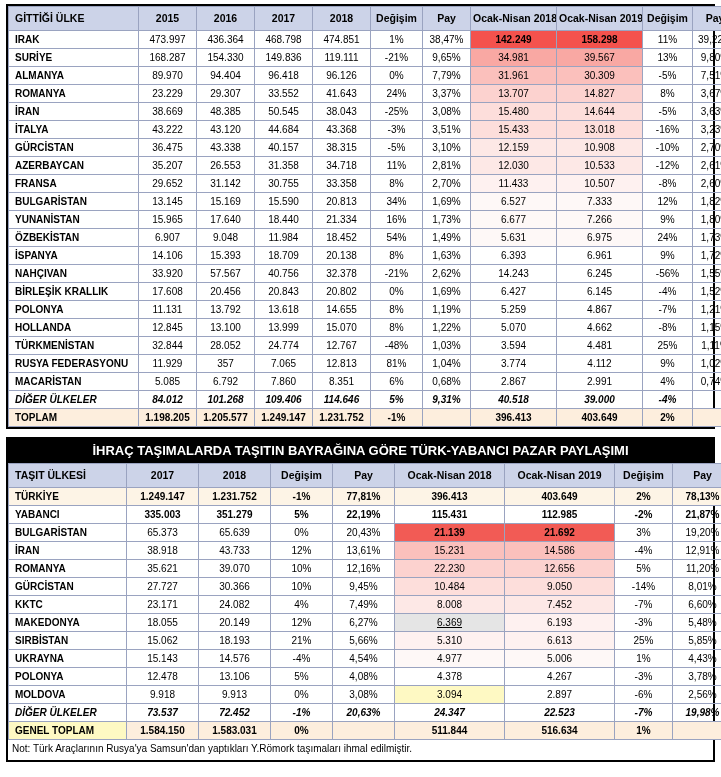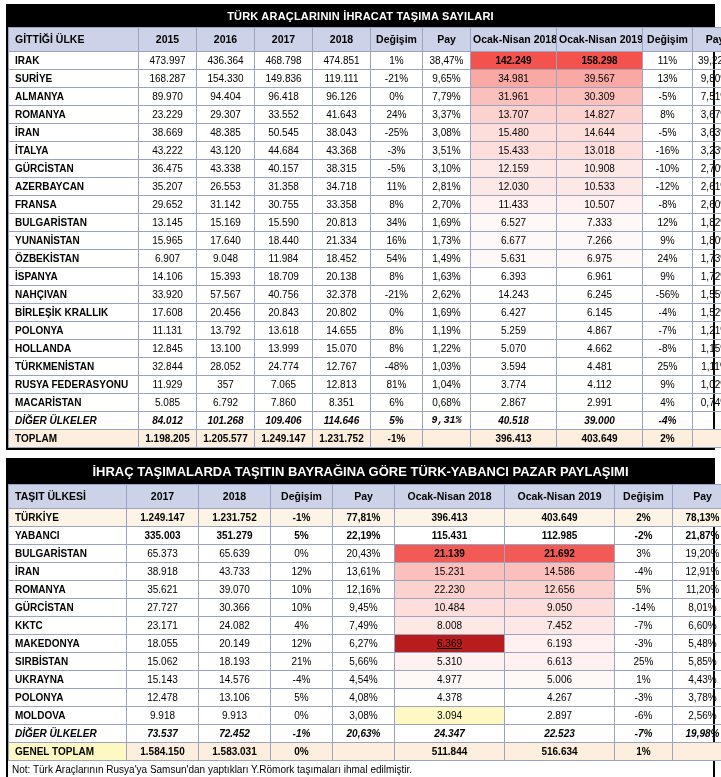--- a/index.html
+++ b/index.html
@@ -51,21 +51,20 @@
     background: #000; color: #fff; text-align: center;
     font-weight: bold; font-size: 13px; padding: 4px 0 5px 0;
   }
 </style>
 </head>
 <body>
 
 <div class="wrap">
 
   <div class="panel">
-    <div class="panel-title">TÜRK ARAÇLARININ İHRACAT TAŞIMA SAYILARI</div>
     <table>
       <colgroup>
         <col style="width:130px">
           <col style="width:58px">
           <col style="width:58px">
           <col style="width:58px">
         <col style="width:58px">
           <col style="width:52px">
           <col style="width:48px">
           <col style="width:86px">
@@ -349,21 +348,21 @@
             <td class="num">4%</td>
             <td class="num">0,74%</td>
           </tr>
           <tr>
             <td class="name" style="font-style: italic;">DİĞER ÜLKELER</td>
             <td class="num" style="font-style: italic; font-weight: bold;">84.012</td>
             <td class="num" style="font-style: italic; font-weight: bold;">101.268</td>
             <td class="num" style="font-style: italic; font-weight: bold;">109.406</td>
             <td class="num" style="font-style: italic; font-weight: bold;">114.646</td>
             <td class="num" style="font-style: italic; font-weight: bold;">5%</td>
-            <td class="num" style="font-style: italic; font-weight: bold; font-family: Liberation Mono, monospace;">9,31%</td>
+            <td class="num" style="font-style: italic; font-weight: bold;">9,31%</td>
             <td class="num" style="font-style: italic; font-weight: bold; background: rgb(255, 255, 255);">40.518</td>
             <td class="num" style="font-style: italic; font-weight: bold; background: rgb(255, 255, 255);">39.000</td>
             <td class="num" style="font-style: italic; font-weight: bold;">-4%</td>
             <td class="num" style="font-style: italic; font-weight: bold;"></td>
           </tr>
           <tr>
             <td class="name" style="background: rgb(253, 238, 221);">TOPLAM</td>
             <td class="num" style="background: rgb(253, 238, 221); font-weight: bold;">1.198.205</td>
             <td class="num" style="background: rgb(253, 238, 221); font-weight: bold;">1.205.577</td>
             <td class="num" style="background: rgb(253, 238, 221); font-weight: bold;">1.249.147</td>
@@ -483,21 +482,21 @@
             <td class="num" style="background: rgb(253, 232, 230);">7.452</td>
             <td class="num">-7%</td>
             <td class="num">6,60%</td>
           </tr>
           <tr>
             <td class="name">MAKEDONYA</td>
             <td class="num">18.055</td>
             <td class="num">20.149</td>
             <td class="num">12%</td>
             <td class="num">6,27%</td>
-            <td class="num" style="background: #b91c1c; text-decoration: underline;">6.369</td>
+            <td class="num" style="background: #e5e5e5; text-decoration: underline;">6.369</td>
             <td class="num" style="background: rgb(254, 241, 240);">6.193</td>
             <td class="num">-3%</td>
             <td class="num">5,48%</td>
           </tr>
           <tr>
             <td class="name">SIRBİSTAN</td>
             <td class="num">15.062</td>
             <td class="num">18.193</td>
             <td class="num">21%</td>
             <td class="num">5,66%</td>

